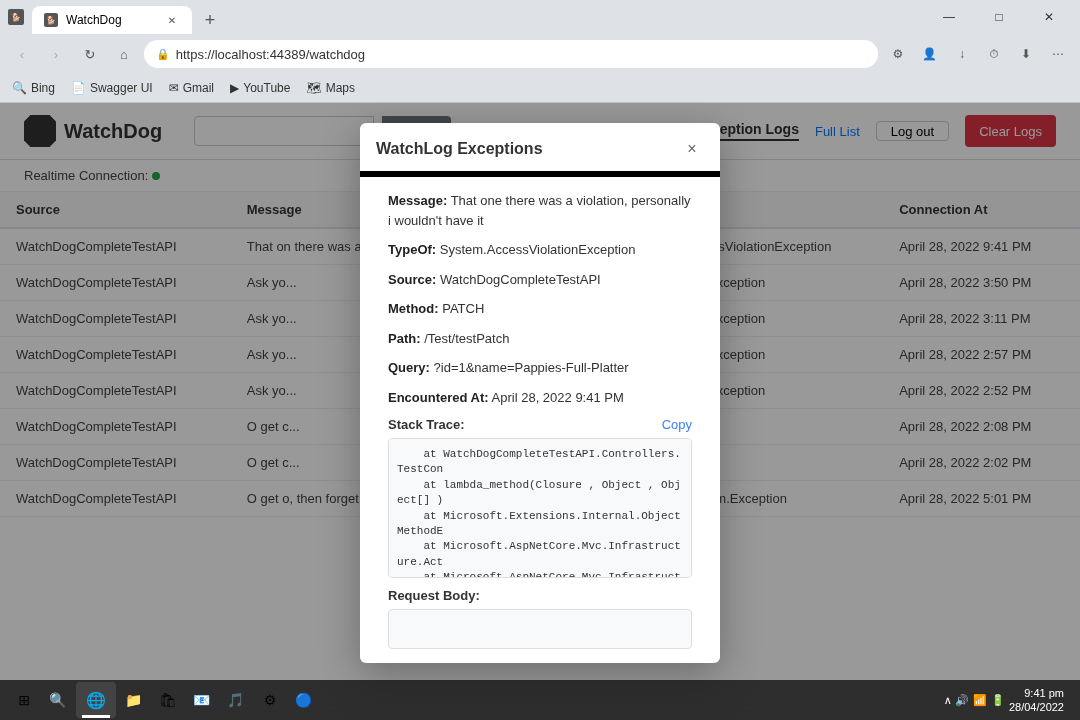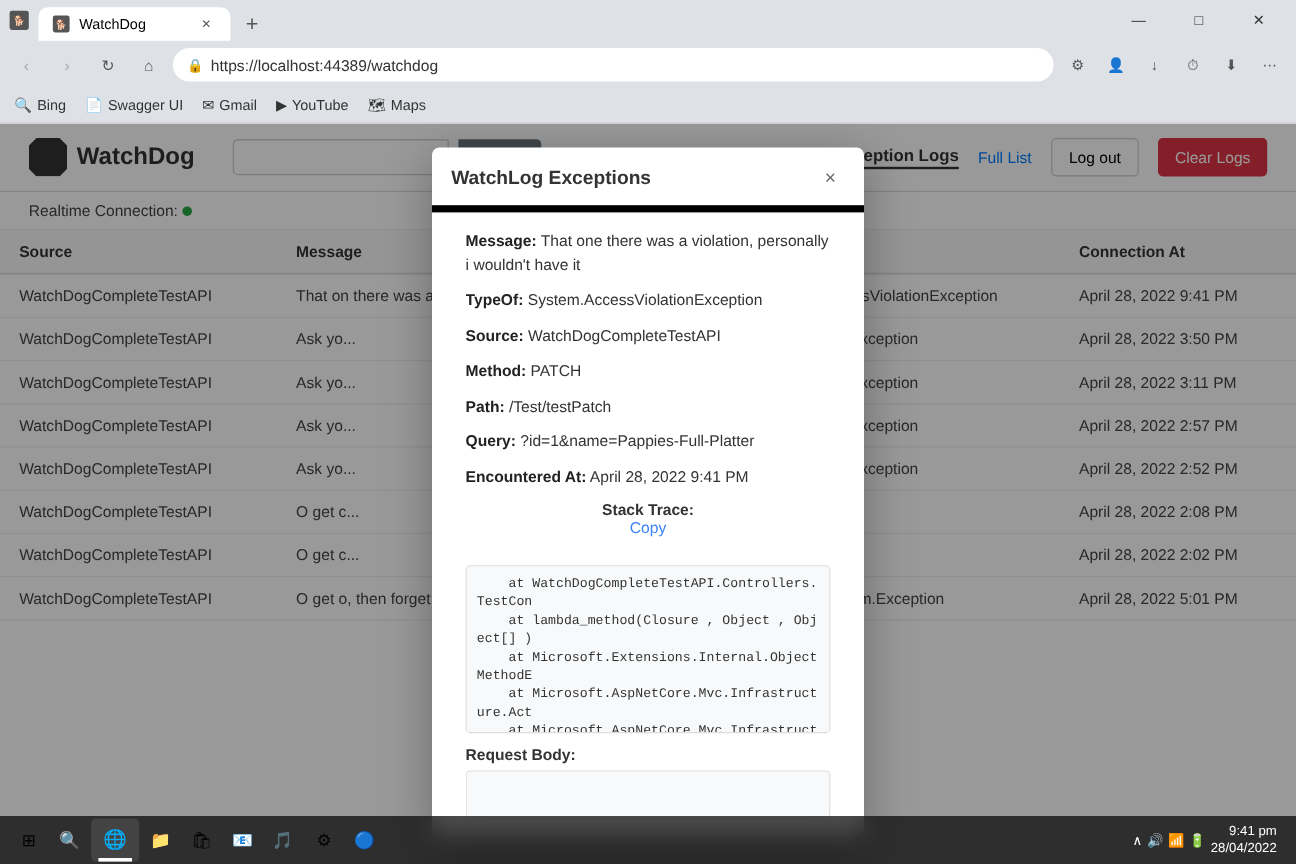--- a/index.html
+++ b/index.html
@@ -242,21 +242,21 @@
       align-items: center;
       gap: 4px;
     }
     .status-dot {
       width: 8px;
       height: 8px;
       background: #28a745;
       border-radius: 50%;
     }
     .header-btn {
-      height: 32px;
+      height: 20px;
       padding: 0 14px;
       border: 1px solid #ccc;
       border-radius: 4px;
       font-size: 13px;
       cursor: pointer;
       background: white;
     }
     .clear-logs-btn {
       height: 32px;
       padding: 0 14px;
@@ -363,22 +363,21 @@
       font-weight: 700;
       color: #222;
     }
     .stack-trace-section {
       margin-top: 6px;
     }
     .stack-trace-header {
       display: flex;
       align-items: center;
       justify-content: space-between;
-      margin-bottom: 24px;
-      flex-direction: column;
+      margin-bottom: 6px;
     }
     .stack-trace-label {
       font-size: 13px;
       font-weight: 600;
       color: #333;
     }
     .copy-btn {
       font-size: 13px;
       color: #3b82f6;
       cursor: pointer;

